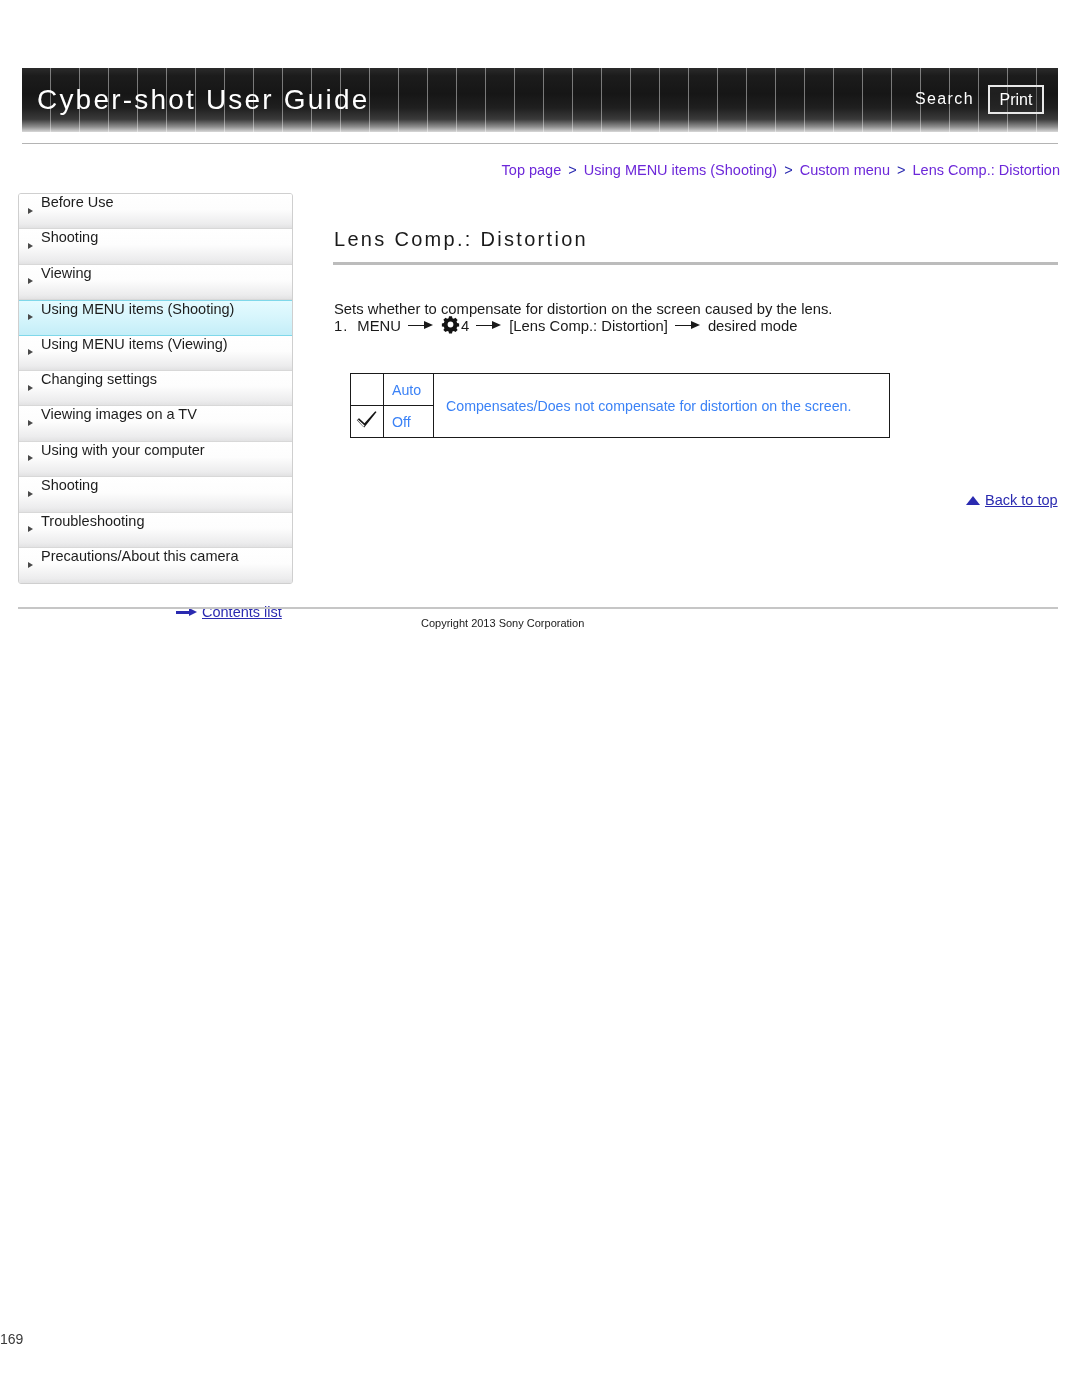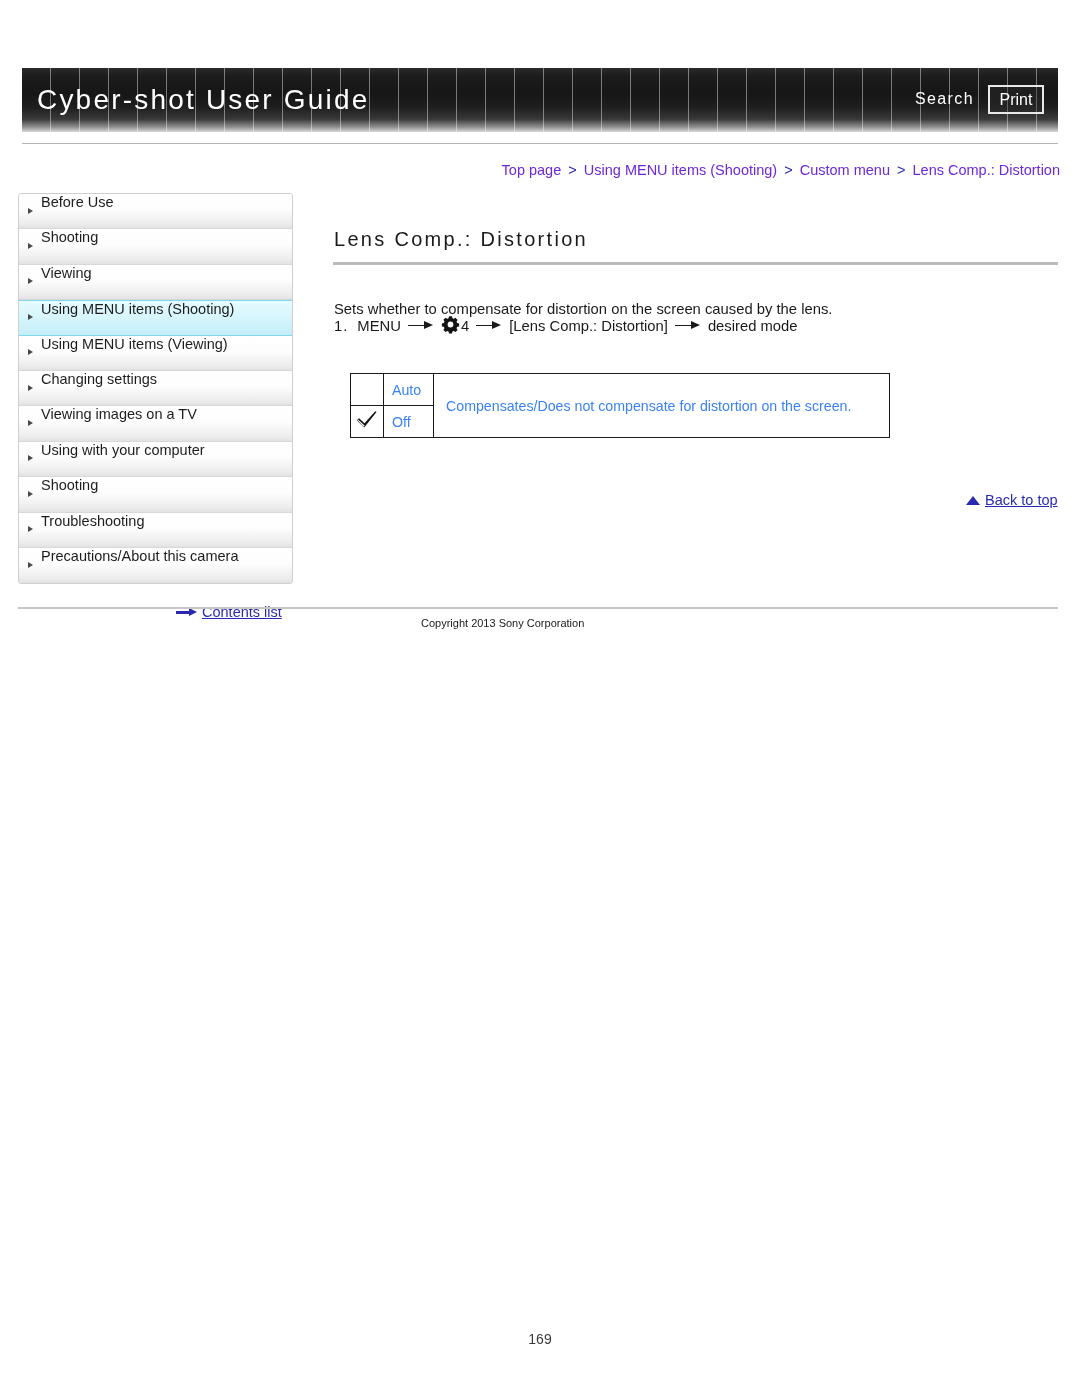--- a/index.html
+++ b/index.html
@@ -288,21 +288,20 @@
   .copyright {
     position: absolute;
     left: 421px; top: 617px;
     font-size: 11px;
     color: #1a1a1a;
     white-space: nowrap;
   }
   .page-number {
     position: absolute;
     left: 0; right: 0; top: 1331px;
-    text-align: center;
     font-size: 14px;
     color: #3a3a3a;
   }
 </style>
 </head>
 <body>
 
 <div class="header-banner">
   <div class="header-stripes"></div>
   <div class="header-title">Cyber-shot User Guide</div>

